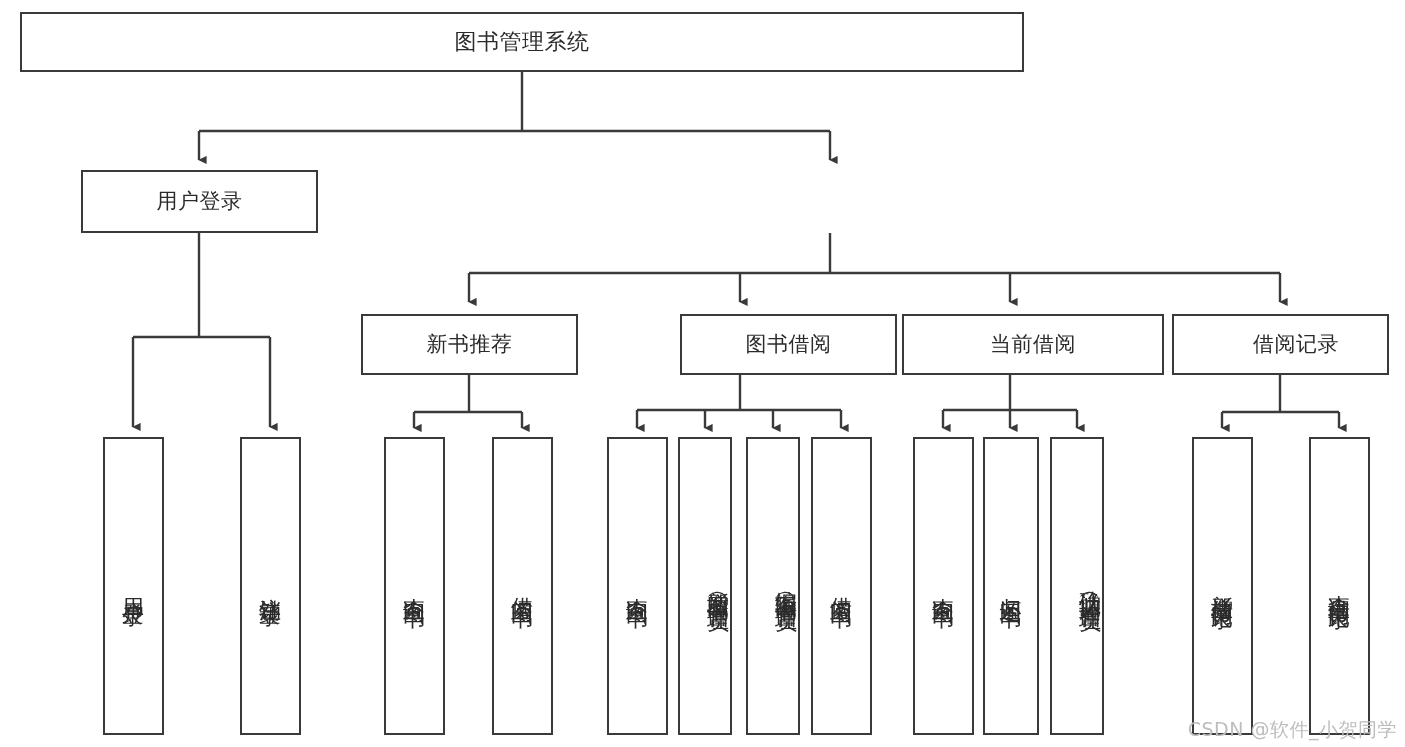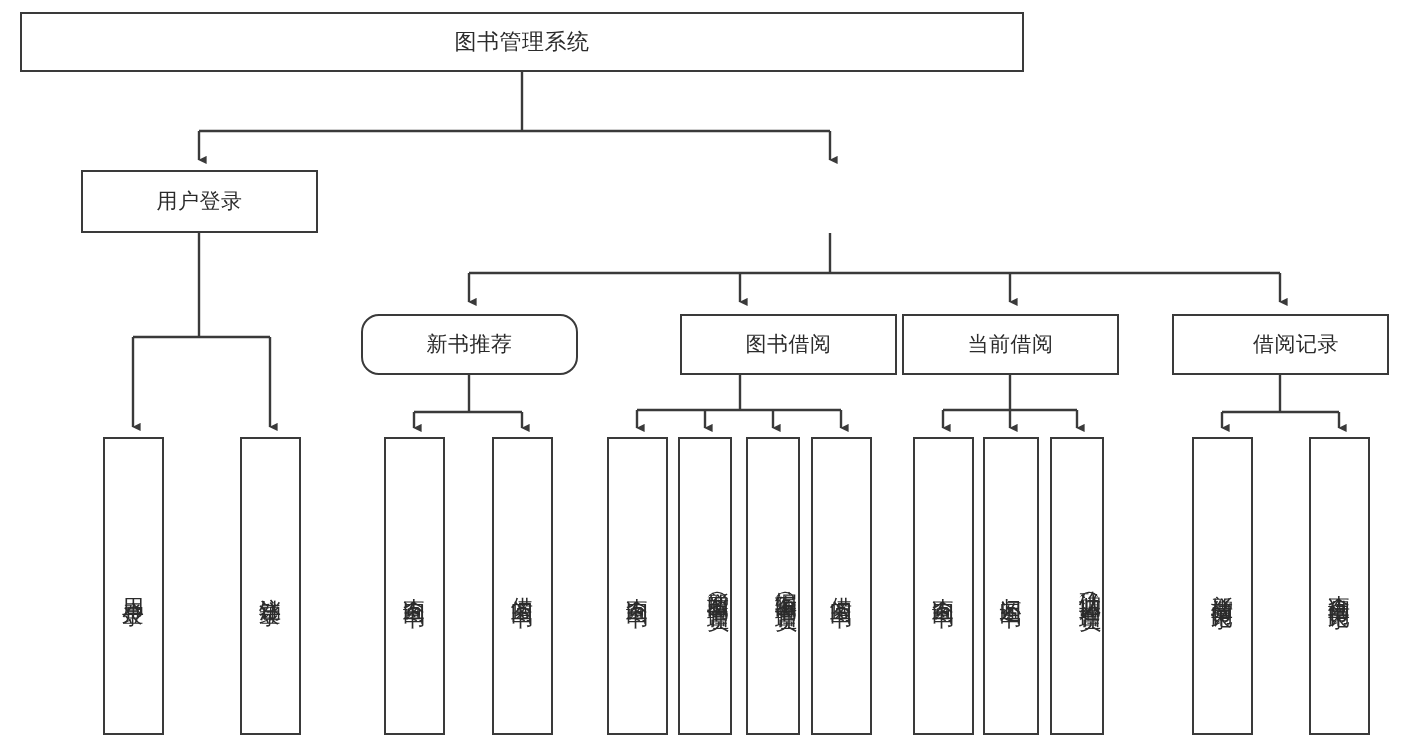--- a/index.html
+++ b/index.html
@@ -130,27 +130,27 @@
   </svg>
 
   <div class="node h root" style="left:20px; top:12px; width:1004px; height:60px;">
     <span>图书管理系统</span>
   </div>
 
   <div class="node h" style="left:81px; top:170px; width:237px; height:63px;">
     <span>用户登录</span>
   </div>
 
-  <div class="node h" style="left:361px; top:314px; width:217px; height:61px;border-radius:18px;">
+  <div class="node h" style="left:361px; top:314px; width:217px; height:61px;">
     <span>新书推荐</span>
   </div>
   <div class="node h" style="left:632px; top:314px; width:217px; height:61px;margin-left:48px;">
     <span>图书借阅</span>
   </div>
-  <div class="node h" style="left:902px; top:314px; width:217px; height:61px;">
+  <div class="node h" style="left:902px; top:314px; width:262px; height:61px;">
     <span>当前借阅</span>
   </div>
   <div class="node h" style="left:1172px; top:314px; width:217px; height:61px;padding-left:31px;">
     <span>借阅记录</span>
   </div>
 
   <div class="node v" style="left:103px; top:437px; width:61px; height:298px;">
     <span class="vtxt">用户登录</span>
   </div>
   <div class="node v" style="left:240px; top:437px; width:61px; height:298px;">
@@ -187,14 +187,15 @@
     <span class="vtxt">确认归还（管理员）</span>
   </div>
 
   <div class="node v" style="left:1192px; top:437px; width:61px; height:298px;">
     <span class="vtxt">新增借阅记录</span>
   </div>
   <div class="node v" style="left:1309px; top:437px; width:61px; height:298px;">
     <span class="vtxt">查询借阅记录</span>
   </div>
 
+  <div class="watermark">CSDN @软件_小贺同学</div>
 
 </div>
 
 </body></html>

